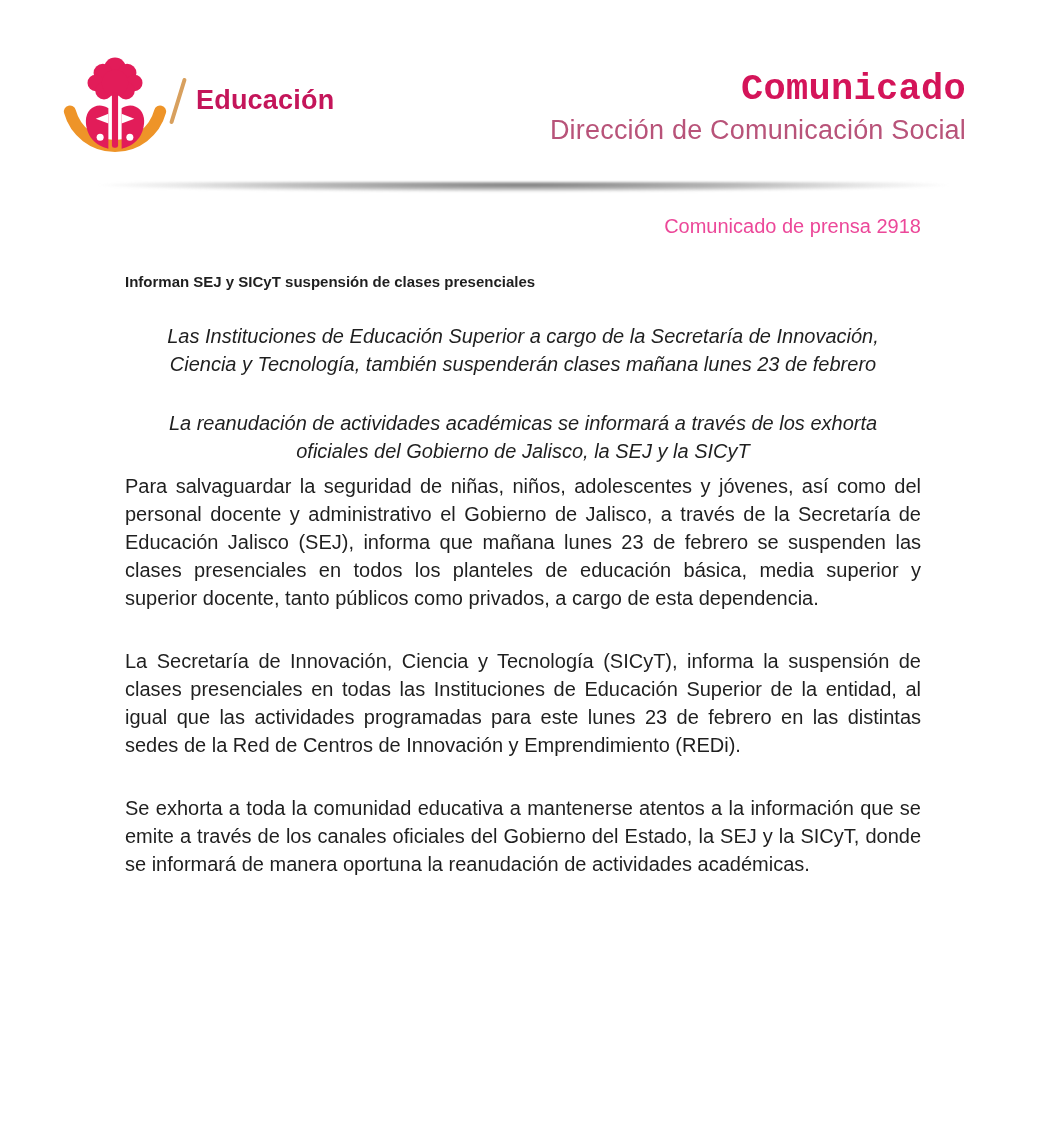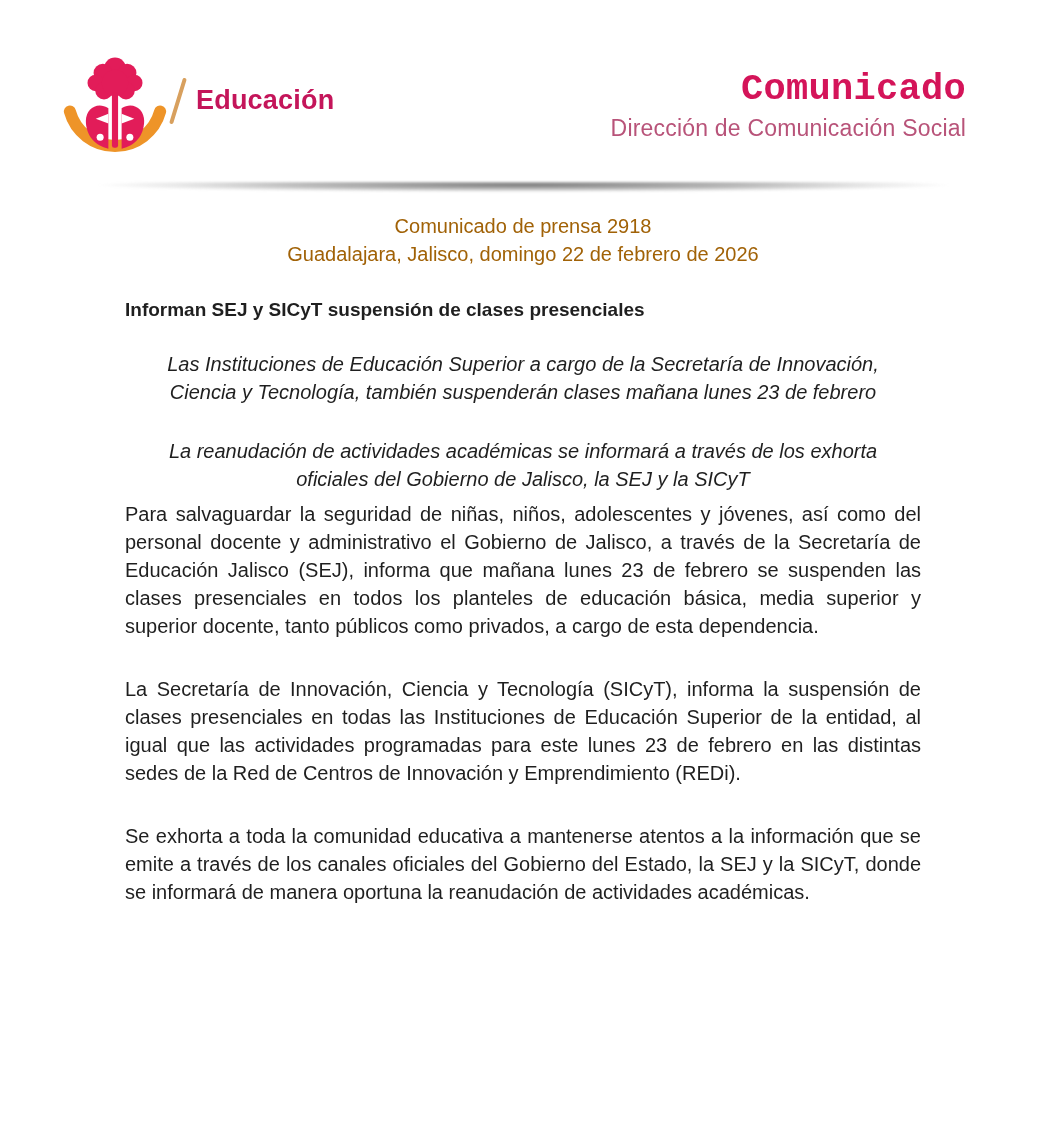--- a/index.html
+++ b/index.html
@@ -50,21 +50,21 @@
   .doc-type-title {
     font-size: 37px;
     line-height: 42px;
     font-weight: 800;
     letter-spacing: 0.3px;
     color: var(--brand-pink, #d41459);
     font-family: Liberation Mono, monospace;
   }
   .doc-type-subtitle {
     margin-top: 5px;
-    font-size: 23px;
+    font-size: 27px;
     font-weight: 400;
     letter-spacing: 0.2px;
     color: var(--subtitle-rose, #b85379);
   }
 
   
   .shadow-divider {
     position: absolute;
     top: 182px;
     left: 22px;
@@ -81,27 +81,27 @@
   
   .doc {
     position: absolute;
     top: 212px;
     left: 125px;
     width: 796px;
     font-size: 20px;
     line-height: 28px;
   }
   .meta {
-    text-align: center;
-    color: #a16207;
+    text-align: right;
+    color: #ec4899;
   }
   .headline {
     margin-top: 28px;
     font-weight: 700;
-    font-size: 19px;
+    font-size: 15px;
     text-align: left;
   }
   .lead-para {
     margin-top: 26px;
     font-style: italic;
     text-align: center;
     white-space: pre-line;
   }
   .lead-para + .lead-para { margin-top: 31px; }
   .body-para {
@@ -148,21 +148,20 @@
   <div class="title-block">
     <div class="doc-type-title">Comunicado</div>
     <div class="doc-type-subtitle">Dirección de Comunicación Social</div>
   </div>
 
   <div class="shadow-divider"></div>
 
   <div class="doc">
     <div class="meta">
       <div>Comunicado de prensa 2918</div>
-      <div>Guadalajara, Jalisco, domingo 22 de febrero de 2026</div>
     </div>
 
     <div class="headline">Informan SEJ y SICyT suspensión de clases presenciales</div>
 
     <div class="lead-para">Las Instituciones de Educación Superior a cargo de la Secretaría de Innovación,
 Ciencia y Tecnología, también suspenderán clases mañana lunes 23 de febrero</div>
     <div class="lead-para">La reanudación de actividades académicas se informará a través de los exhorta
 oficiales del Gobierno de Jalisco, la SEJ y la SICyT</div>
 
     <p class="body-para">Para salvaguardar la seguridad de niñas, niños, adolescentes y jóvenes, así como del personal docente y administrativo el Gobierno de Jalisco, a través de la Secretaría de Educación Jalisco (SEJ), informa que mañana lunes 23 de febrero se suspenden las clases presenciales en todos los planteles de educación básica, media superior y superior docente, tanto públicos como privados, a cargo de esta dependencia.</p>

